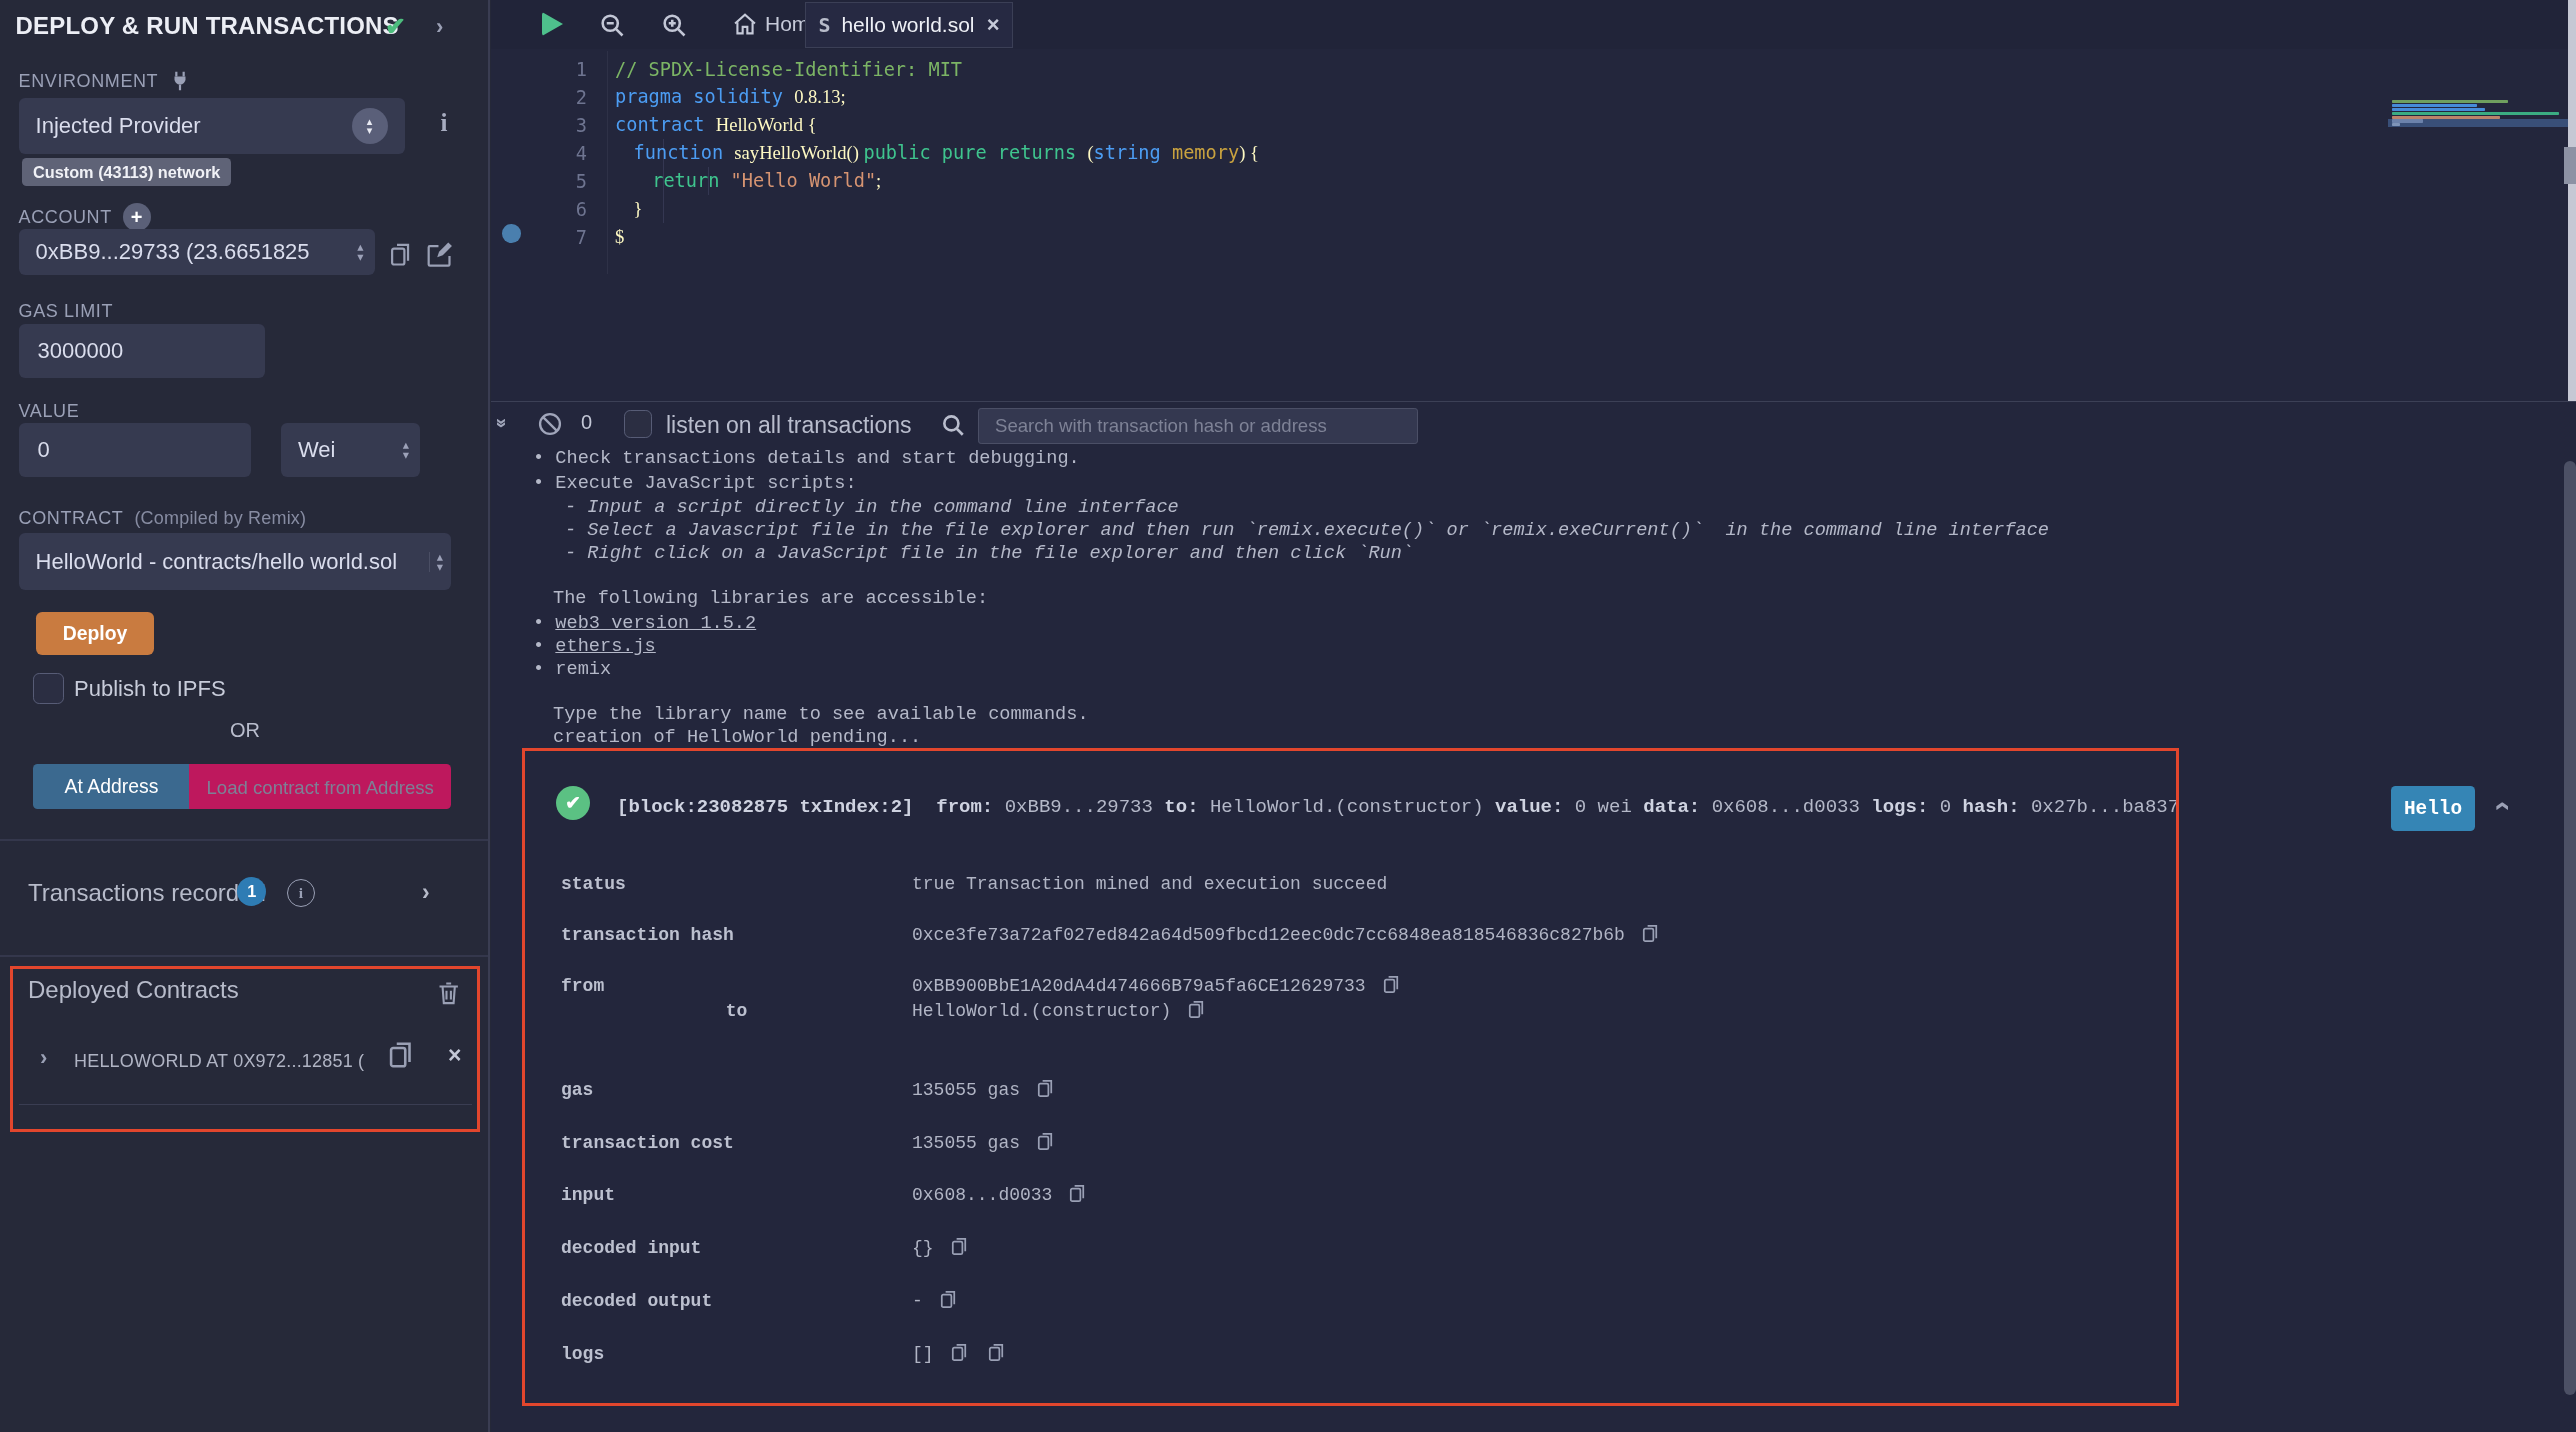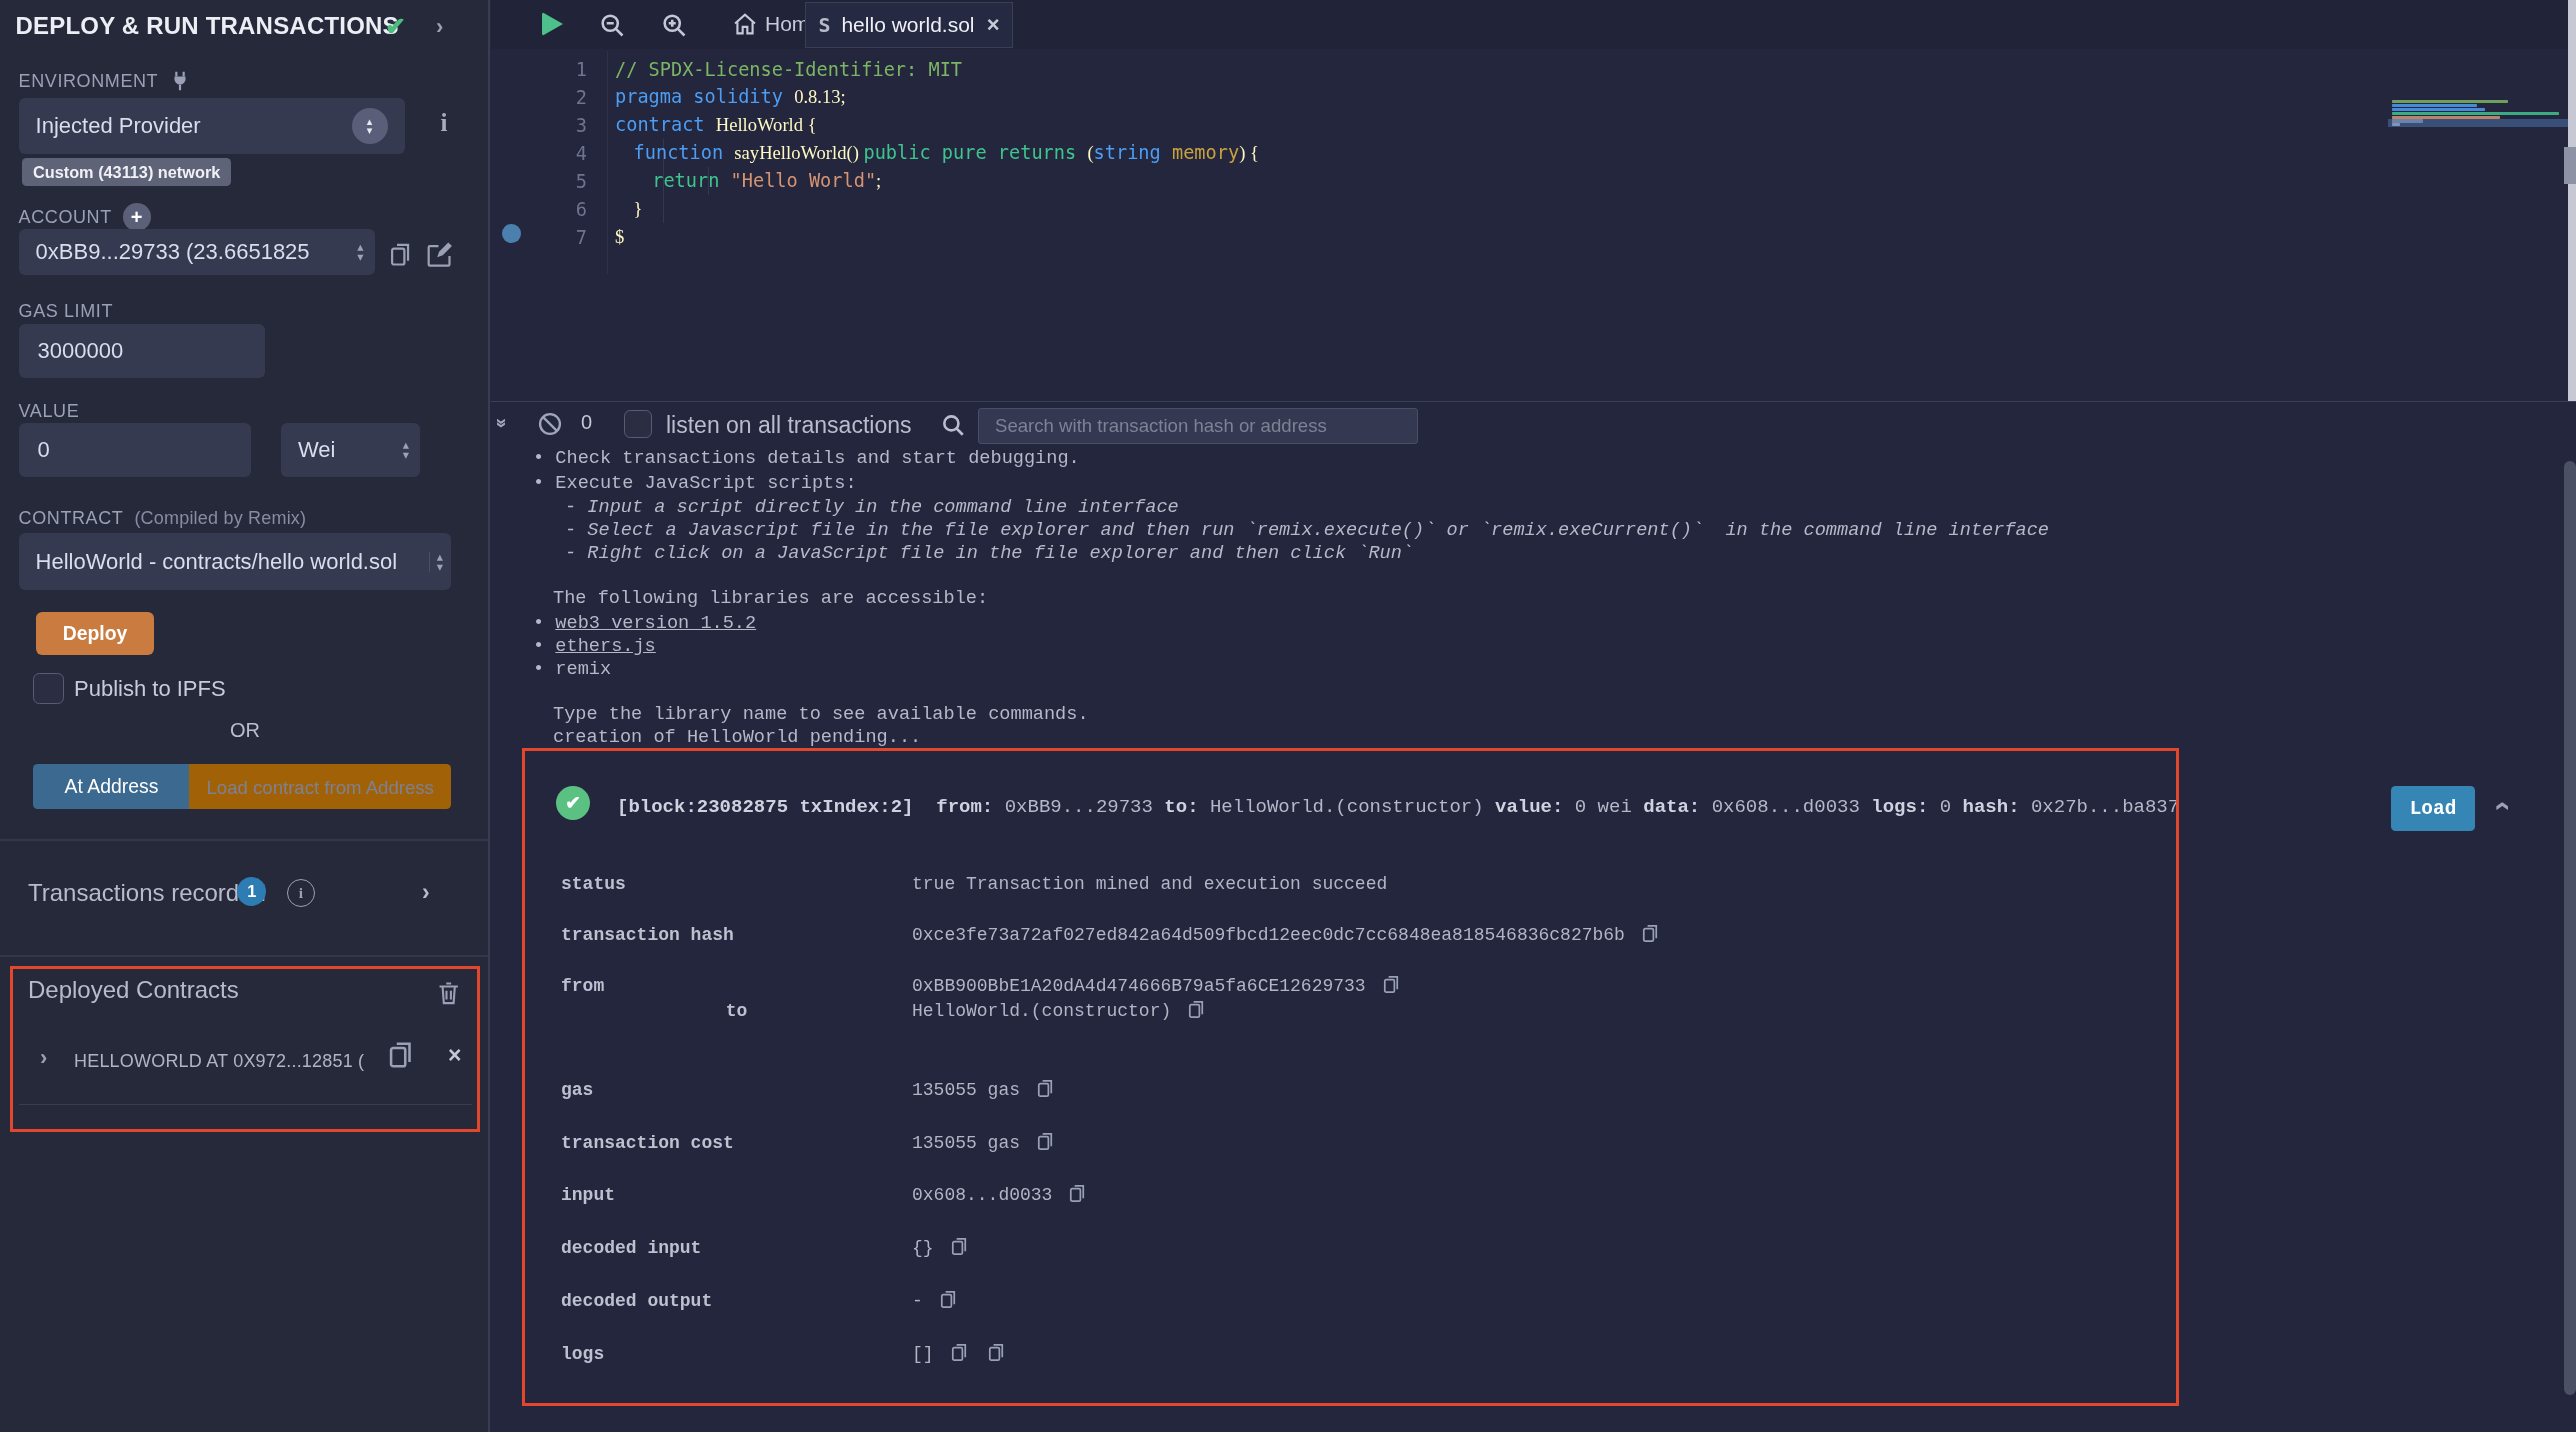--- a/index.html
+++ b/index.html
@@ -25,21 +25,21 @@
     flex-direction:column;align-items:center;justify-content:center;line-height:9.3px;font-size:11px;color:#e8eaf2;}
   .net-badge{position:absolute;left:22px;top:158px;background:#5f6377;color:#f0f1f6;font-size:16.3px;font-weight:700;
     padding:4.6px 11px;border-radius:4.6px;}
   .plus-circle{width:28px;height:28px;border-radius:50%;background:#5b6078;color:#fff;display:flex;
     align-items:center;justify-content:center;font-size:20px;font-weight:700;line-height:1;}
   .icon-btn{color:#9aa0b5;}
   .btn{position:absolute;border:none;border-radius:6.2px;color:#fff;font-size:19.4px;font-weight:600;
     font-family:"Liberation Sans",sans-serif;display:flex;align-items:center;justify-content:center;cursor:pointer;}
   #deploy-btn{left:36px;top:612px;width:118px;height:43px;background:#c97b40;}
   #at-address-btn{left:33px;top:764px;width:157px;height:45px;background:#3b698f;border-radius:4.6px 0 0 4.6px;font-weight:400;}
-  #at-address-input{left:189px;top:764px;width:262px;height:45px;background:#a16207;border-radius:0 4.6px 4.6px 0;padding:0 15.5px;}
+  #at-address-input{left:189px;top:764px;width:262px;height:45px;background:#be185d;border-radius:0 4.6px 4.6px 0;padding:0 15.5px;}
   .checkbox{position:absolute;box-sizing:border-box;border:1.5px solid #575c76;border-radius:6.2px;background:#2b2e42;}
   .divider{position:absolute;left:0;width:490px;height:1.5px;background:#34374c;}
   .count-badge{position:absolute;width:29.4px;height:29.4px;border-radius:50%;background:#2e7cb4;color:#fff;
     font-size:16.3px;font-weight:700;display:flex;align-items:center;justify-content:center;}
   .info-circle{position:absolute;width:26px;height:26px;border-radius:50%;border:1.5px solid #9aa0b5;color:#9aa0b5;
     font-size:15.5px;font-weight:700;display:flex;align-items:center;justify-content:center;font-family:"Liberation Serif",serif;}
   .red-box{position:absolute;border:3.9px solid #e2462d;box-sizing:border-box;pointer-events:none;}
 
   
   #editor{position:absolute;left:491px;top:0;width:2085px;height:401px;background:#23263c;}
@@ -415,21 +415,21 @@
             <rect x="5" y="7" width="10" height="13" rx="1.5"></rect>
           </svg></span>
     </div>
     <div class="tx-row mono" style="top:1002px;font-style:italic;">
       <span class="k">val</span><span class="v">0 wei</span><span class="copy-ic"><svg width="23" height="23" viewBox="0 0 24 24" fill="none" stroke="currentColor" stroke-width="1.8" style="display:inline">
             <path d="M9 4h9v13"></path>
             <rect x="5" y="7" width="10" height="13" rx="1.5"></rect>
           </svg></span>
     </div>
 
-    <button id="debug-btn" class="btn mono">Load</button>
+    <button id="debug-btn" class="btn mono">Hello</button>
     <span id="term-collapse" class="rotn90">›</span>
 
     <div class="red-box" style="left:31px;top:346px;width:1657px;height:658px;"></div>
   </div>
 
   <div class="red-box" style="left:10px;top:966px;width:470px;height:166px;"></div>
 
   <div id="page-scroll-thumb"></div>
 </div>
 

